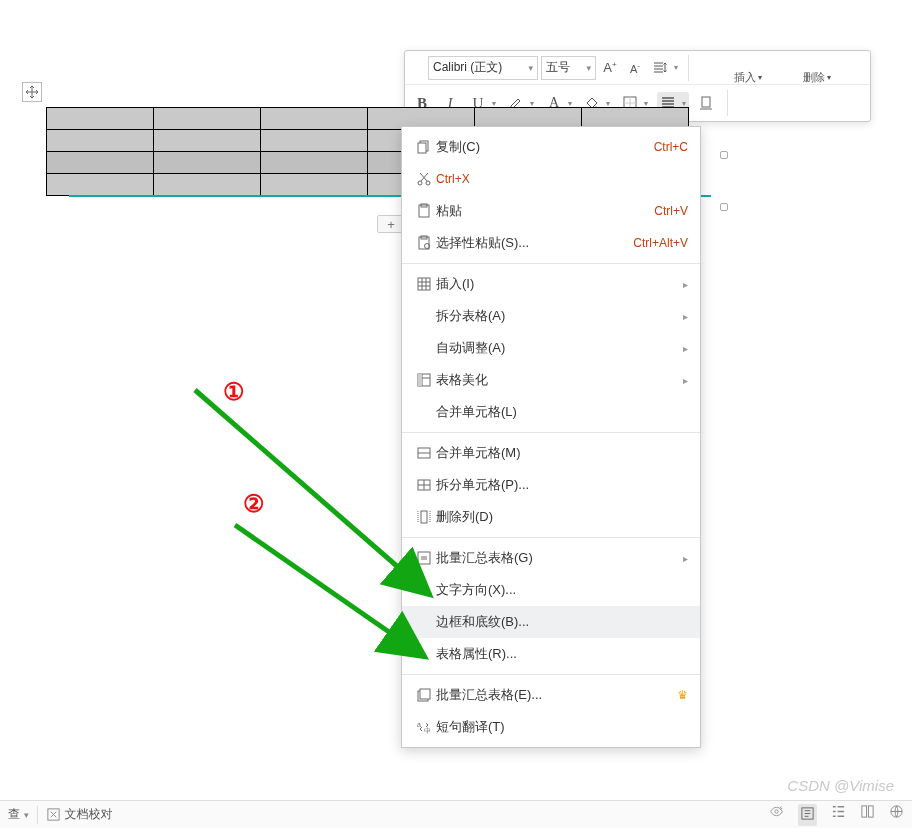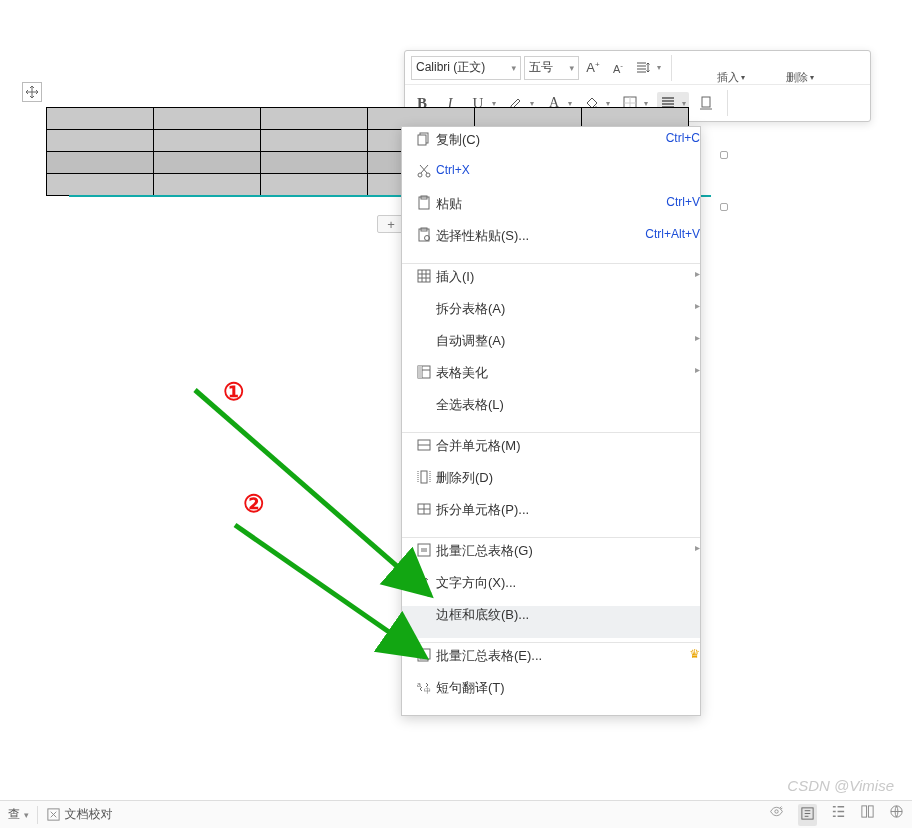--- a/index.html
+++ b/index.html
@@ -6,21 +6,21 @@
 body { width: 912px; height: 828px; background: #fff; position: relative; overflow: hidden; font-size: 13px; color: #333; }
 
 
 .mini-toolbar {
   position: absolute; top: 50px; left: 404px; width: 467px; height: 72px;
   background: #fff; border: 1px solid #c9c9c9; border-radius: 3px;
   box-shadow: 0 2px 8px rgba(0,0,0,0.12);
   display: flex; flex-direction: column;
 }
 .mini-toolbar .row1 {
-  display: flex; align-items: center; height: 34px; padding: 3px 6px; gap: 3px;
+  display: flex; align-items: center; height: 34px; padding: 3px 23px; gap: 3px;
   border-bottom: 1px solid #eaeaea;
 }
 .mini-toolbar .row2 {
   display: flex; align-items: center; height: 36px; padding: 3px 6px; gap: 6px;
 }
 .font-box, .size-box {
   height: 24px; border: 1px solid #d0d0d0; background: #fff; display: flex; align-items: center;
   padding: 0 4px; font-size: 12px; position: relative;
 }
 .font-box { width: 110px; }
@@ -55,28 +55,28 @@
 .tbl-handle-right { position:absolute; top:64px; left:697px; height:68px; width:12px; }
 .tbl-handle-right .square { width:8px; height:8px; border:1px solid #aaa; background:#fff; margin-top:2px; border-radius:2px;}
 
 
 .ctx-menu {
   position: absolute; top: 126px; left: 401px; width: 300px;
   background: #fff; border: 1px solid #c9c9c9; box-shadow: 0 3px 12px rgba(0,0,0,0.18);
   padding: 4px 0; z-index: 20;
 }
 .ctx-item {
-  display: flex; align-items: flex-start; height: 32px; padding: 0 0 0 10px;
+  display: flex; align-items: center; height: 32px; padding: 0 12px 0 10px;
   font-size: 13px; color: #333; position: relative;
 }
 .ctx-item:hover, .ctx-item.hovered { background: #eef0f2; }
 .ctx-item .icon-slot { width: 24px; display:flex; align-items:center; justify-content:center; }
 .ctx-item .icon-slot svg { width: 16px; height: 16px; color:#6b6b6b; }
 .ctx-item .label { flex: 1; }
-.ctx-item .shortcut { color: #1d4ed8; font-size: 12px; }
+.ctx-item .shortcut { color: #c2410c; font-size: 12px; }
 .ctx-item .submenu-arrow { color:#999; font-size:10px; margin-left:auto; }
 .ctx-sep { height:1px; background:#e4e4e4; margin:4px 0; }
 .crown { color:#eaa400; margin-left:6px; font-size:12px; }
 
 
 .annot-text { position:absolute; font-family: "Comic Sans MS", cursive; font-weight:bold; color:#e11; font-size:24px; z-index:30; }
 .annot-arrow { position:absolute; z-index:25; }
 
 
 .status-bar {
@@ -327,49 +327,49 @@
           <rect x="2" y="2" width="12" height="12" fill="none" stroke="currentColor"></rect>
           <path d="M6 2v12M2 6h12" stroke="currentColor"></path>
           <rect x="2" y="2" width="4" height="12" fill="#ccc"></rect>
         </svg>
       </span>
     <span class="label">表格美化</span>
     <span class="submenu-arrow">▸</span>
   </div>
   <div class="ctx-item">
     <span class="icon-slot"></span>
-    <span class="label">全选表格(L)</span>
+    <span class="label">合并单元格(L)</span>
   </div>
   <div class="ctx-sep"></div>
   <div class="ctx-item">
     <span class="icon-slot">
         <svg viewBox="0 0 16 16">
           <rect x="2" y="3" width="12" height="10" fill="none" stroke="currentColor"></rect>
           <path d="M2 8h12" stroke="currentColor"></path>
         </svg>
       </span>
     <span class="label">合并单元格(M)</span>
   </div>
   <div class="ctx-item">
     <span class="icon-slot">
         <svg viewBox="0 0 16 16">
+          <rect x="2" y="3" width="12" height="10" fill="none" stroke="currentColor"></rect>
+          <path d="M8 3v10M2 8h12" stroke="currentColor"></path>
+        </svg>
+      </span>
+    <span class="label">拆分单元格(P)...</span>
+  </div>
+  <div class="ctx-item">
+    <span class="icon-slot">
+        <svg viewBox="0 0 16 16">
           <rect x="5" y="2" width="6" height="12" fill="none" stroke="currentColor"></rect>
           <path d="M2 2v12M14 2v12" stroke="currentColor" stroke-dasharray="1 1"></path>
         </svg>
       </span>
     <span class="label">删除列(D)</span>
-  </div>
-  <div class="ctx-item">
-    <span class="icon-slot">
-        <svg viewBox="0 0 16 16">
-          <rect x="2" y="3" width="12" height="10" fill="none" stroke="currentColor"></rect>
-          <path d="M8 3v10M2 8h12" stroke="currentColor"></path>
-        </svg>
-      </span>
-    <span class="label">拆分单元格(P)...</span>
   </div>
   <div class="ctx-sep"></div>
   <div class="ctx-item">
     <span class="icon-slot">
         <svg viewBox="0 0 16 16">
           <rect x="2" y="2" width="12" height="12" fill="none" stroke="currentColor"></rect>
           <path d="M5 7h6M5 9h6" stroke="currentColor"></path>
         </svg>
       </span>
     <span class="label">批量汇总表格(G)</span>
@@ -380,20 +380,24 @@
         <svg viewBox="0 0 16 16">
           <path d="M4 2v10M4 12l-2-2M4 12l2-2M10 14V4M10 4l-2 2M10 4l2 2" stroke="currentColor" fill="none"></path>
           <text x="6" y="9" font-size="6" fill="currentColor">A</text>
         </svg>
       </span>
     <span class="label">文字方向(X)...</span>
   </div>
   <div class="ctx-item hovered">
     <span class="icon-slot"></span>
     <span class="label">边框和底纹(B)...</span>
+  </div>
+  <div class="ctx-item">
+    <span class="icon-slot"></span>
+    <span class="label">表格属性(R)...</span>
   </div>
   <div class="ctx-sep"></div>
   <div class="ctx-item">
     <span class="icon-slot">
         <svg viewBox="0 0 16 16">
           <rect x="2" y="4" width="10" height="10" fill="none" stroke="currentColor"></rect>
           <rect x="4" y="2" width="10" height="10" fill="#fff" stroke="currentColor"></rect>
         </svg>
       </span>
     <span class="label">批量汇总表格(E)...</span>

